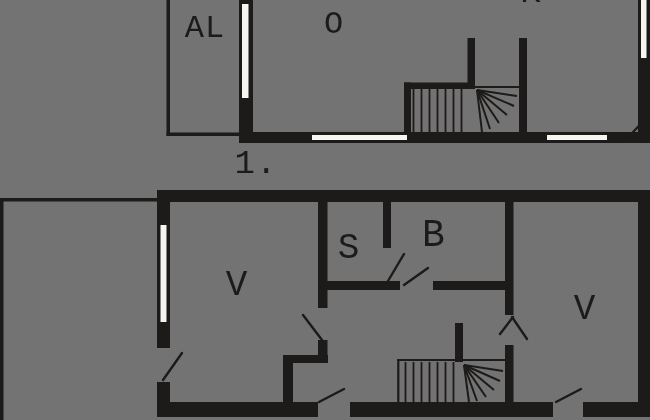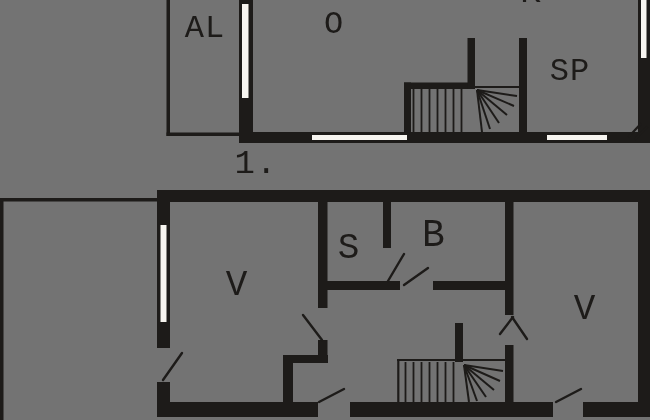--- a/index.html
+++ b/index.html
@@ -138,21 +138,20 @@
       <line x1="556" y1="402" x2="581" y2="389"></line>
     </g>
   </svg>
 
   <div class="room-label lbl-upper" style="left:205px;top:29px;">AL</div>
 
   <div class="room-label lbl-upper" style="left:334px;top:25px;">O</div>
 
   <div class="room-label lbl-upper lbl-clipped" style="left:531px;top:-24px;font-size:34px;">K</div>
 
-  <div class="room-label lbl-upper" style="left:570px;top:72px;">SP</div>
 
   <div class="room-label lbl-floor" style="left:256px;top:164px;">1.</div>
 
 
   <div class="room-label lbl-lower" style="left:237px;top:286px;">V</div>
 
   <div class="room-label lbl-lower" style="left:349px;top:249px;">S</div>
 
   <div class="room-label lbl-lower" style="left:434px;top:236px;font-size:38px;">B</div>
 

